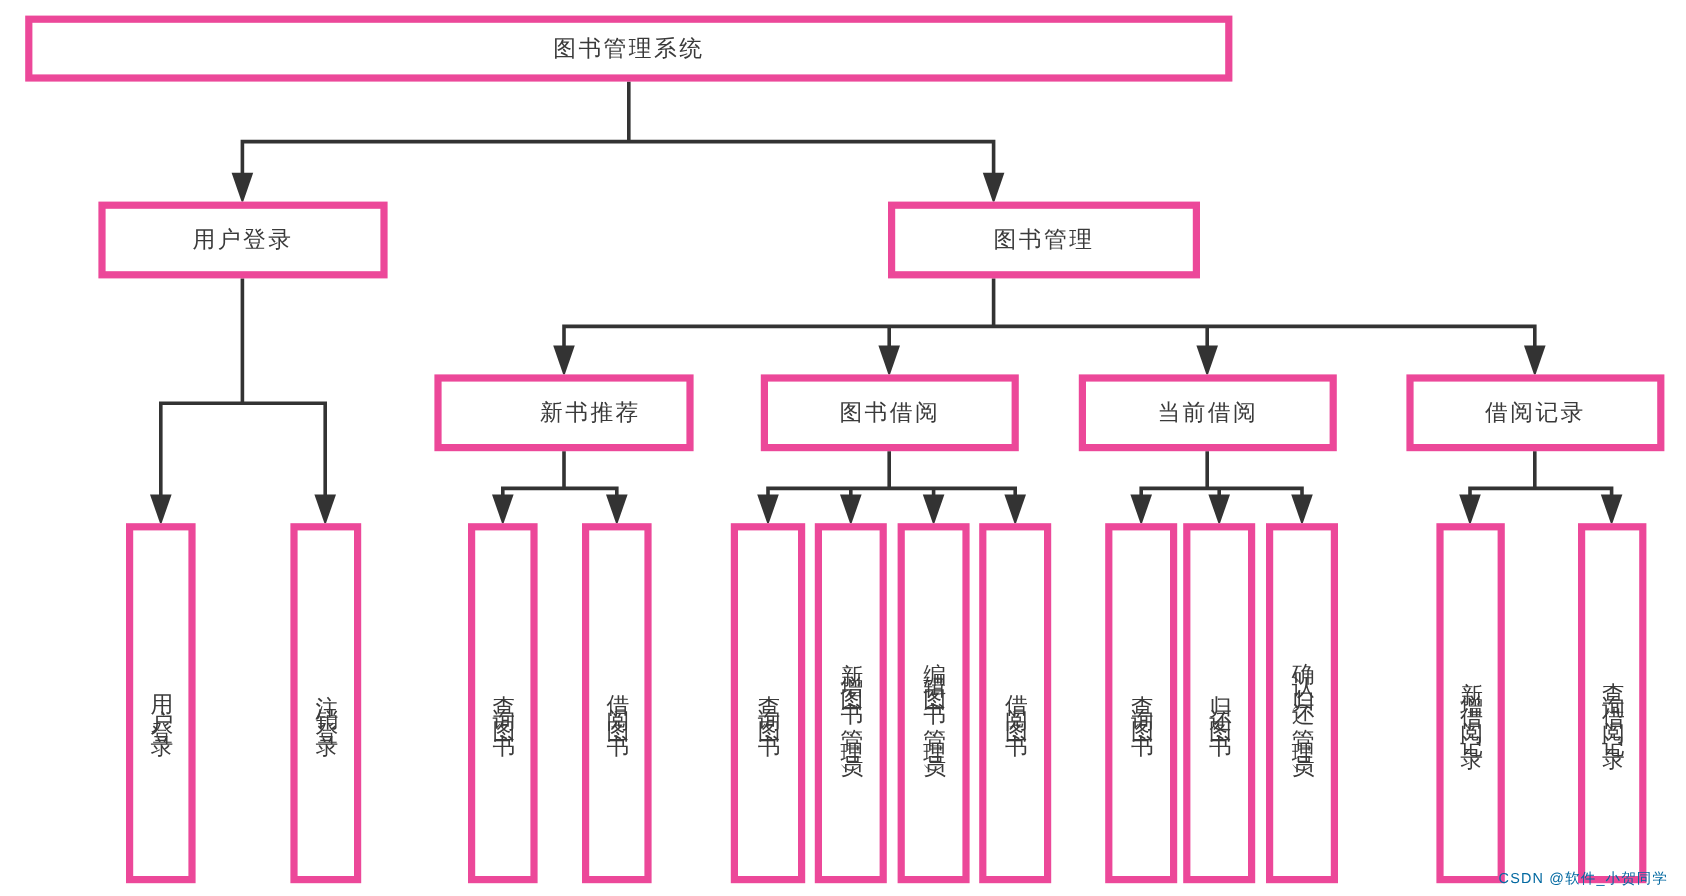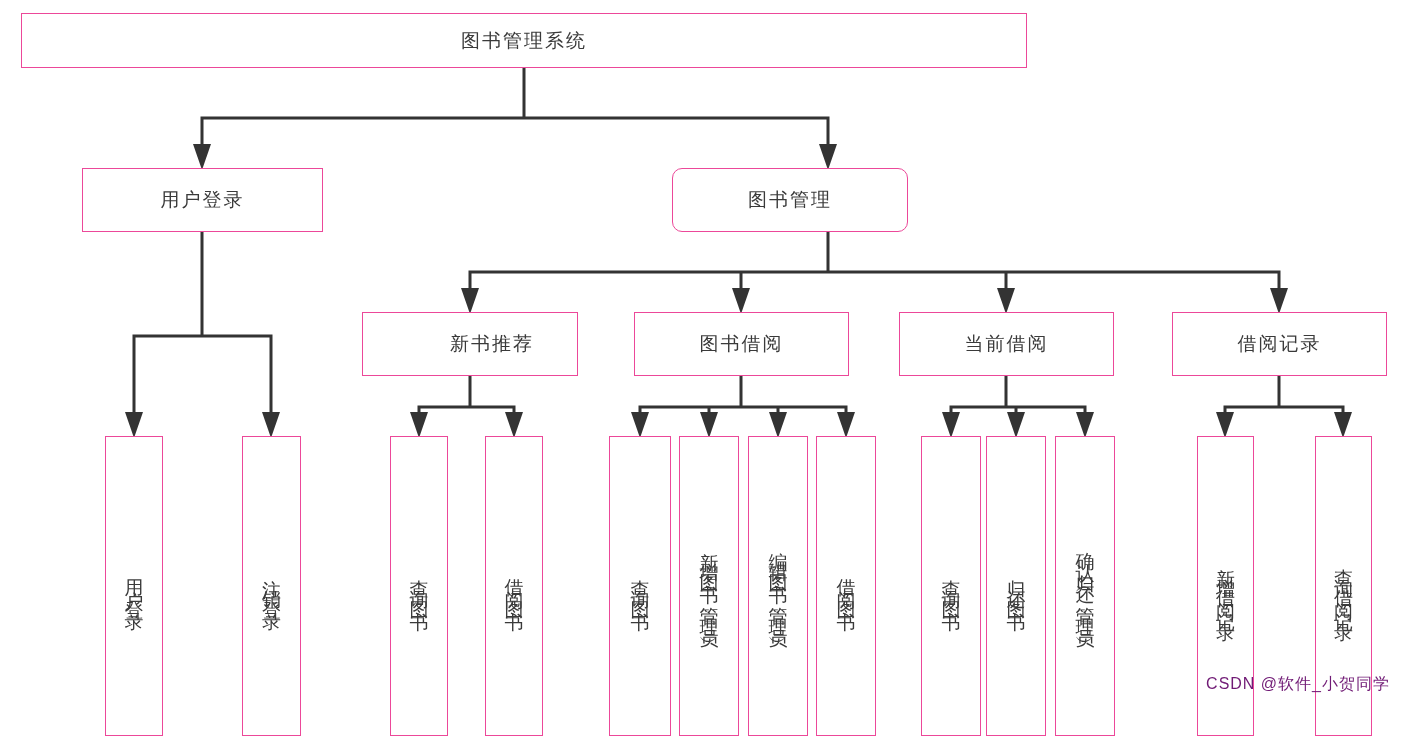--- a/index.html
+++ b/index.html
@@ -6,37 +6,37 @@
   body{
     width:1405px;height:747px;position:relative;overflow:hidden;
     background:#ffffff;
     font-family:"Liberation Sans","DejaVu Sans",sans-serif;
     color:#3a3a3a;
   }
   .stage{position:absolute;inset:0;width:1405px;height:747px;}
   svg.connectors{position:absolute;left:0;top:0;width:1405px;height:747px;pointer-events:none;}
   .box{
     position:absolute;box-sizing:border-box;
-    background:#ffffff;border:1px solid #ec4899;
+    background:#ffffff;border:6px solid #ec4899;
     display:flex;align-items:center;justify-content:center;
     text-align:center;
   }
   .hnode{font-size:19px;letter-spacing:2px;white-space:nowrap;}
   .leaf{top:436px;height:300px;}
   .leaf .vtext{
     writing-mode:vertical-rl;
     text-orientation:mixed;
     font-size:19px;
     letter-spacing:11px;
     line-height:1.05;
     white-space:nowrap;
   }
   .watermark{
-    position:absolute;top:674px;right:15px;
-    font-size:16px;color:#701a75;letter-spacing:1px;
+    position:absolute;top:724px;right:15px;
+    font-size:12px;color:#0369a1;letter-spacing:1px;
     white-space:nowrap;
   }
 </style>
 </head>
 <body>
 
 <div class="stage">
 
   <svg class="connectors" viewBox="0 0 1405 747" xmlns="http://www.w3.org/2000/svg" aria-hidden="true">
     <g stroke="#333333" stroke-width="3" fill="none" stroke-linecap="square">
@@ -81,21 +81,21 @@
     </g>
   </svg>
 
   <div class="box hnode" style="left:21px;top:13px;width:1006px;height:55px;">
     <span>图书管理系统</span>
   </div>
 
   <div class="box hnode" style="left:82px;top:168px;width:241px;height:64px;">
     <span>用户登录</span>
   </div>
-  <div class="box hnode" style="left:672px;top:168px;width:236px;height:64px;border-radius:10px;">
+  <div class="box hnode" style="left:740px;top:168px;width:260px;height:64px;">
     <span>图书管理</span>
   </div>
 
   <div class="box hnode" style="left:362px;top:312px;width:216px;height:64px;padding-left:44px;">
     <span>新书推荐</span>
   </div>
   <div class="box hnode" style="left:634px;top:312px;width:215px;height:64px;">
     <span>图书借阅</span>
   </div>
   <div class="box hnode" style="left:899px;top:312px;width:215px;height:64px;">

